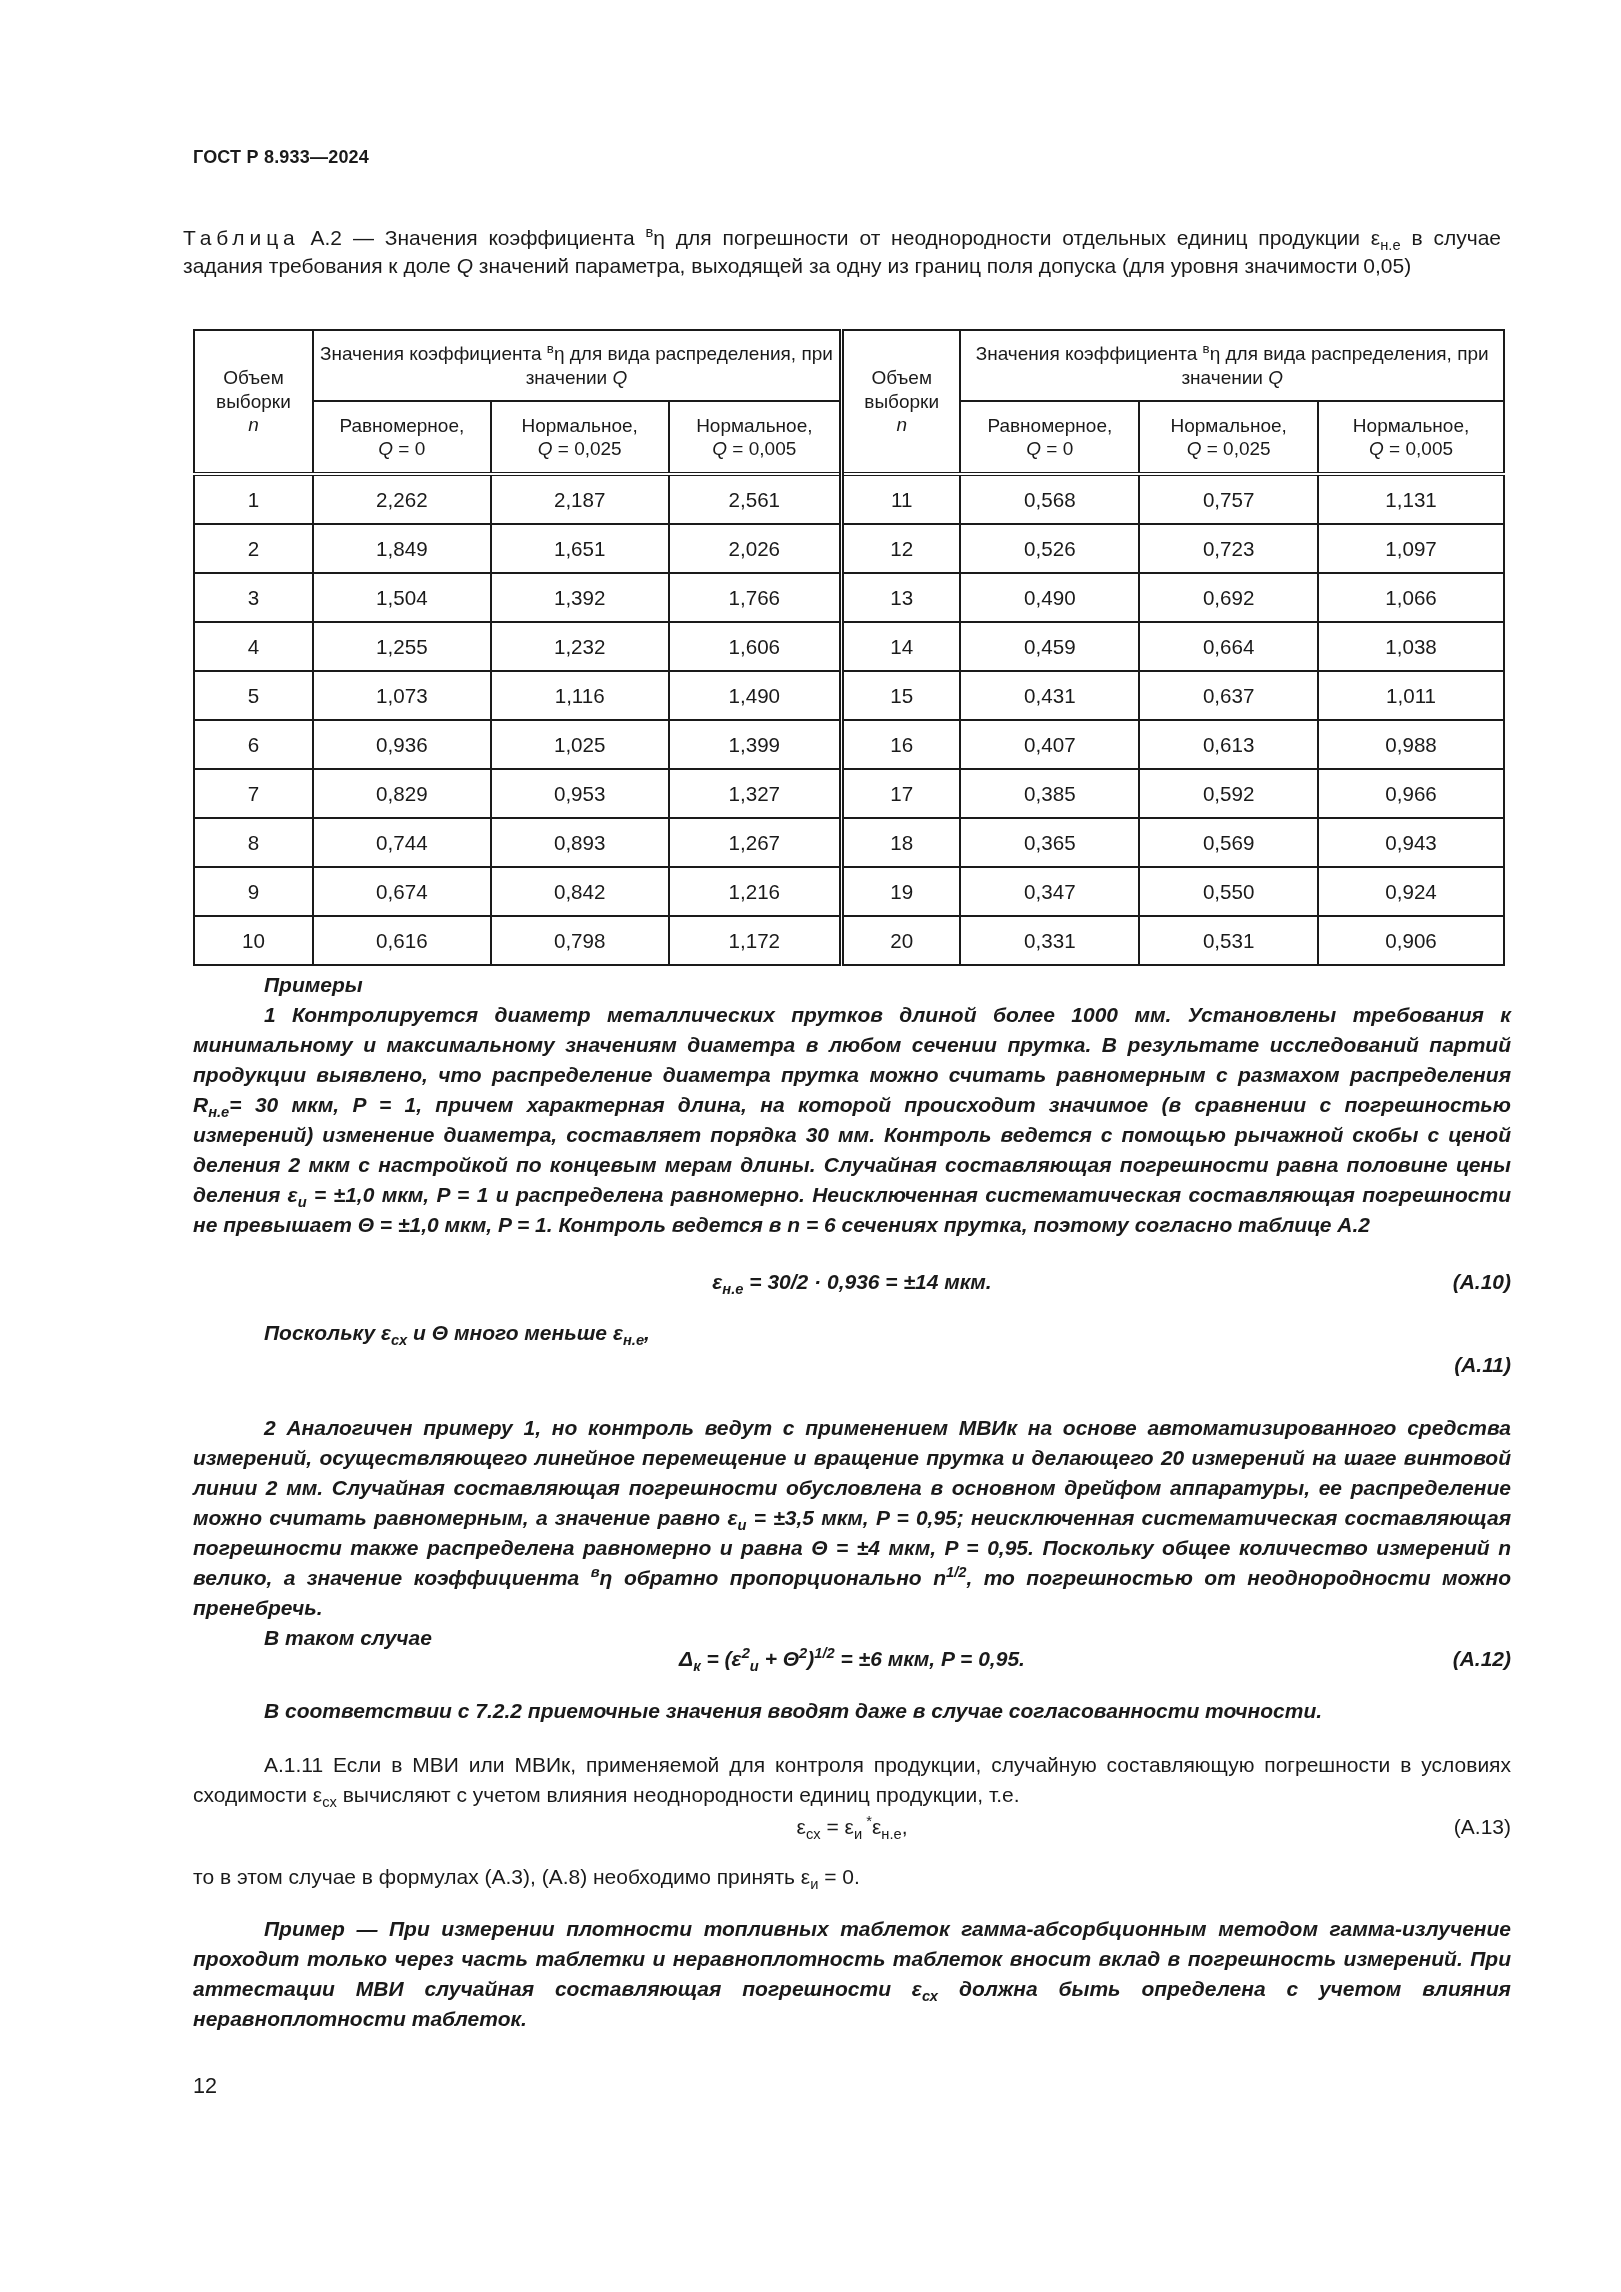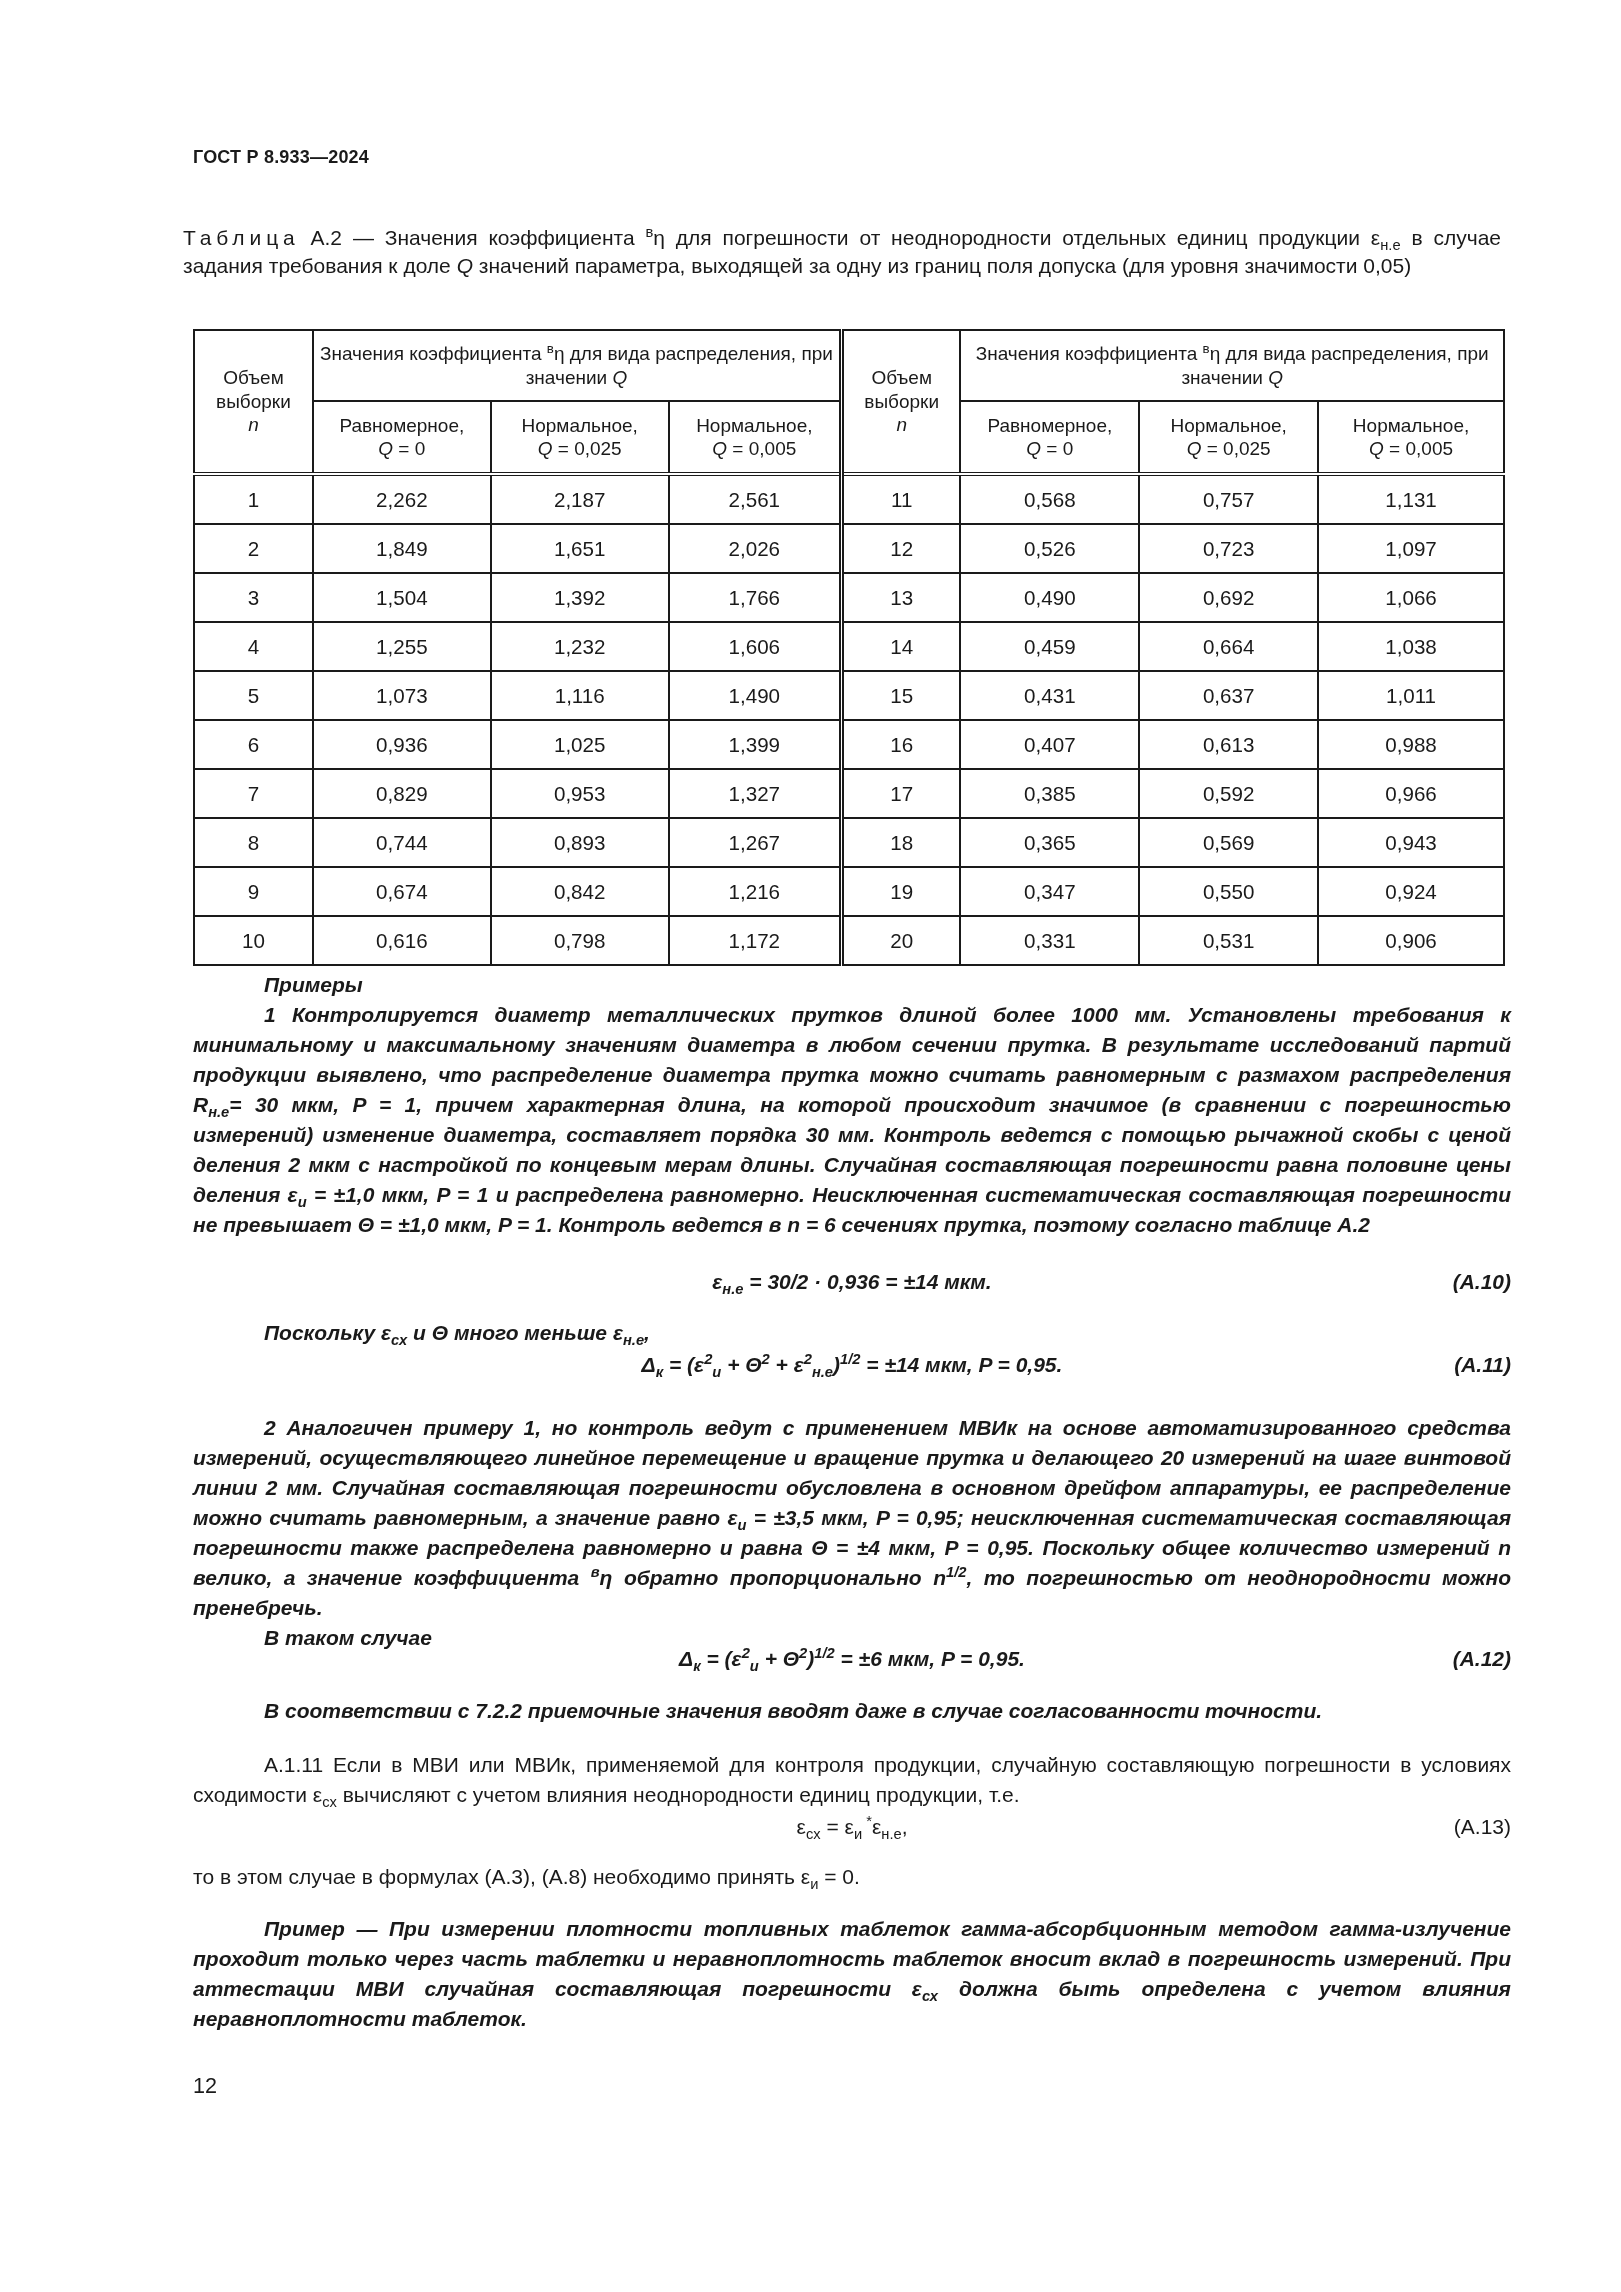--- a/index.html
+++ b/index.html
@@ -170,21 +170,20 @@
 </div>
 
 <div class="formula bi" style="top:1270px;">
   <span class="expr"><span>ε</span><sub>н.е</sub><span> = 30/2 · 0,936 = ±14 мкм.</span></span>
   <span class="num">(А.10)</span>
 </div>
 
 <div class="body-text bi" style="top:1318px;"><span style="padding-left:71px">Поскольку </span><span>ε</span><sub>сх</sub><span> и Θ много меньше </span><span>ε</span><sub>н.е</sub><span>,</span></div>
 
 <div class="formula bi" style="top:1353px;">
-  <span class="expr"><span>Δ</span><sub>к</sub><span> = (ε</span><sup>2</sup><sub>u</sub><span> + Θ</span><sup>2</sup><span> + ε</span><sup>2</sup><sub>н.е</sub><span>)</span><sup>1/2</sup><span> = ±14 мкм, P = 0,95.</span></span>
   <span class="num">(А.11)</span>
 </div>
 
 <div class="body-text bi" style="top:1413px;">
   <p class="para indent"><span>2 Аналогичен примеру 1, но контроль ведут с применением МВИк на основе автоматизированного средства измерений, осуществляющего линейное перемещение и вращение прутка и делающего 20 измерений на шаге винтовой линии 2 мм. Случайная составляющая погрешности обусловлена в основном дрейфом аппаратуры, ее распределение можно считать равномерным, а значение равно </span><span>ε</span><sub>u</sub><span> = ±3,5 мкм, P = 0,95; неисключенная систематическая составляющая погрешности также распределена равномерно и равна Θ = ±4 мкм, P = 0,95. Поскольку общее количество измерений n велико, а значение коэффициента </span><sup>в</sup><span>η</span><span> обратно пропорционально n</span><sup>1/2</sup><span>, то погрешностью от неоднородности можно пренебречь.</span></p>
   <p class="para indent">В таком случае</p>
 </div>
 
 <div class="formula bi" style="top:1647px;">
   <span class="expr"><span>Δ</span><sub>к</sub><span> = (ε</span><sup>2</sup><sub>u</sub><span> + Θ</span><sup>2</sup><span>)</span><sup>1/2</sup><span> = ±6 мкм, P = 0,95.</span></span>

